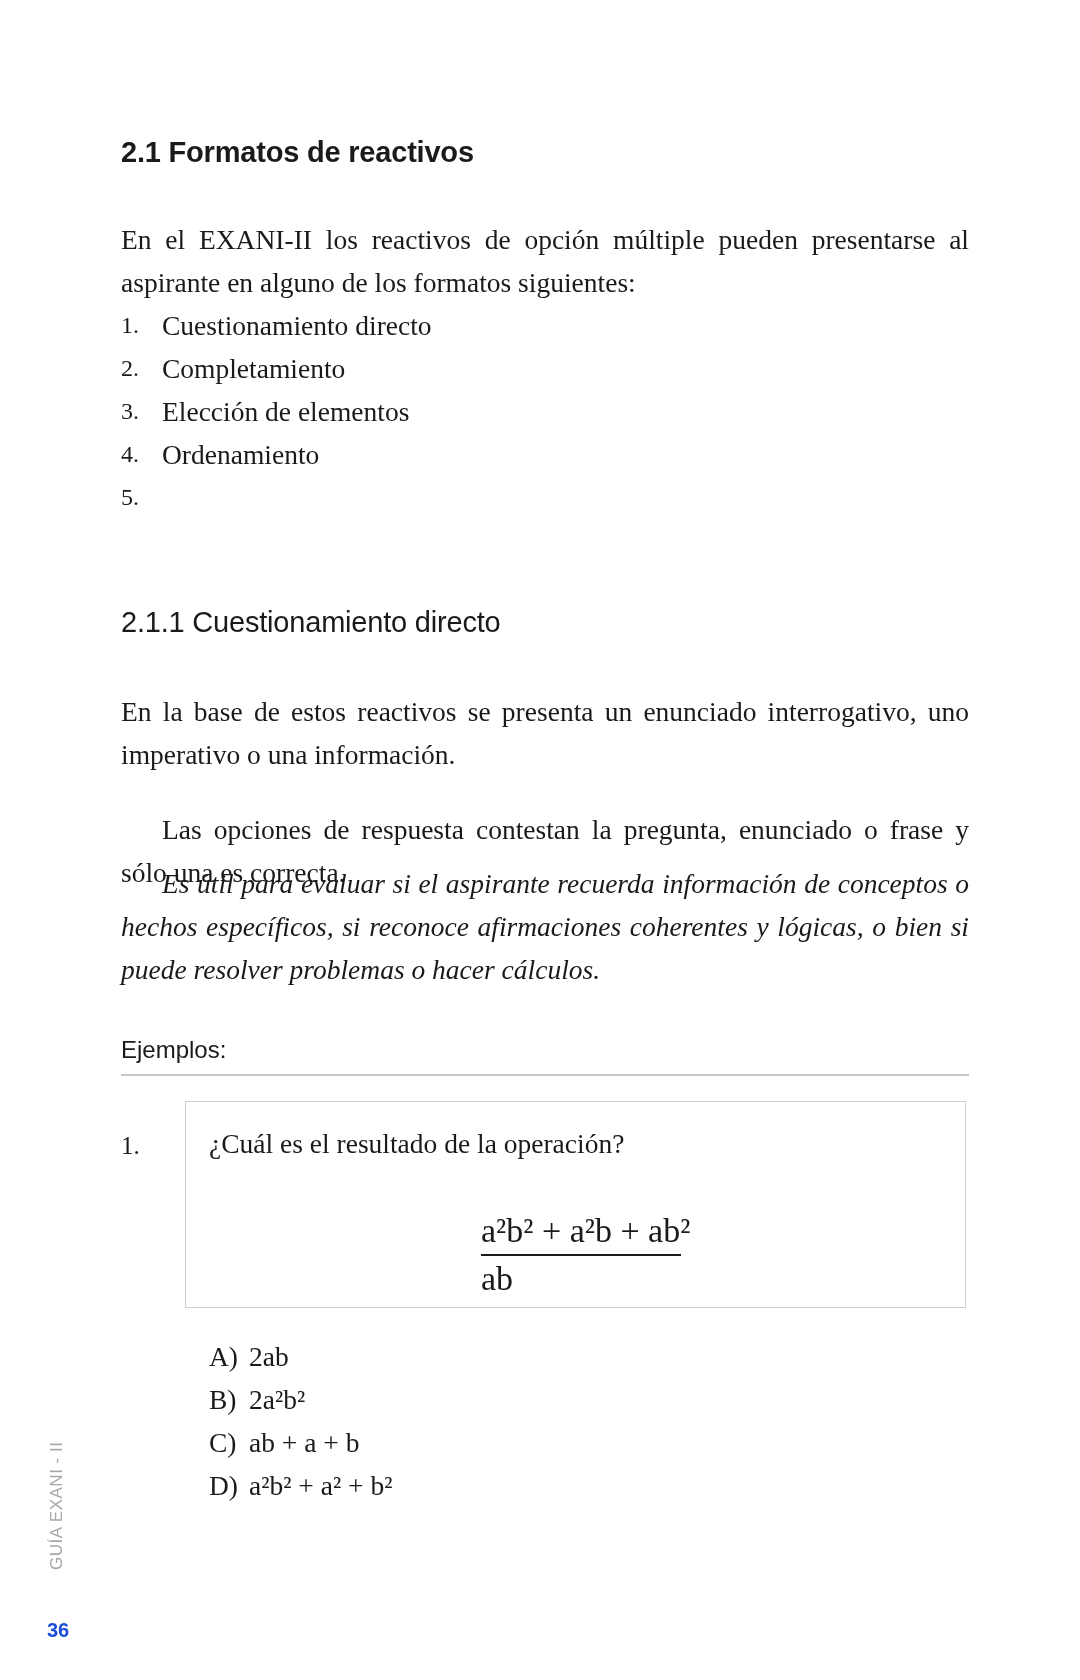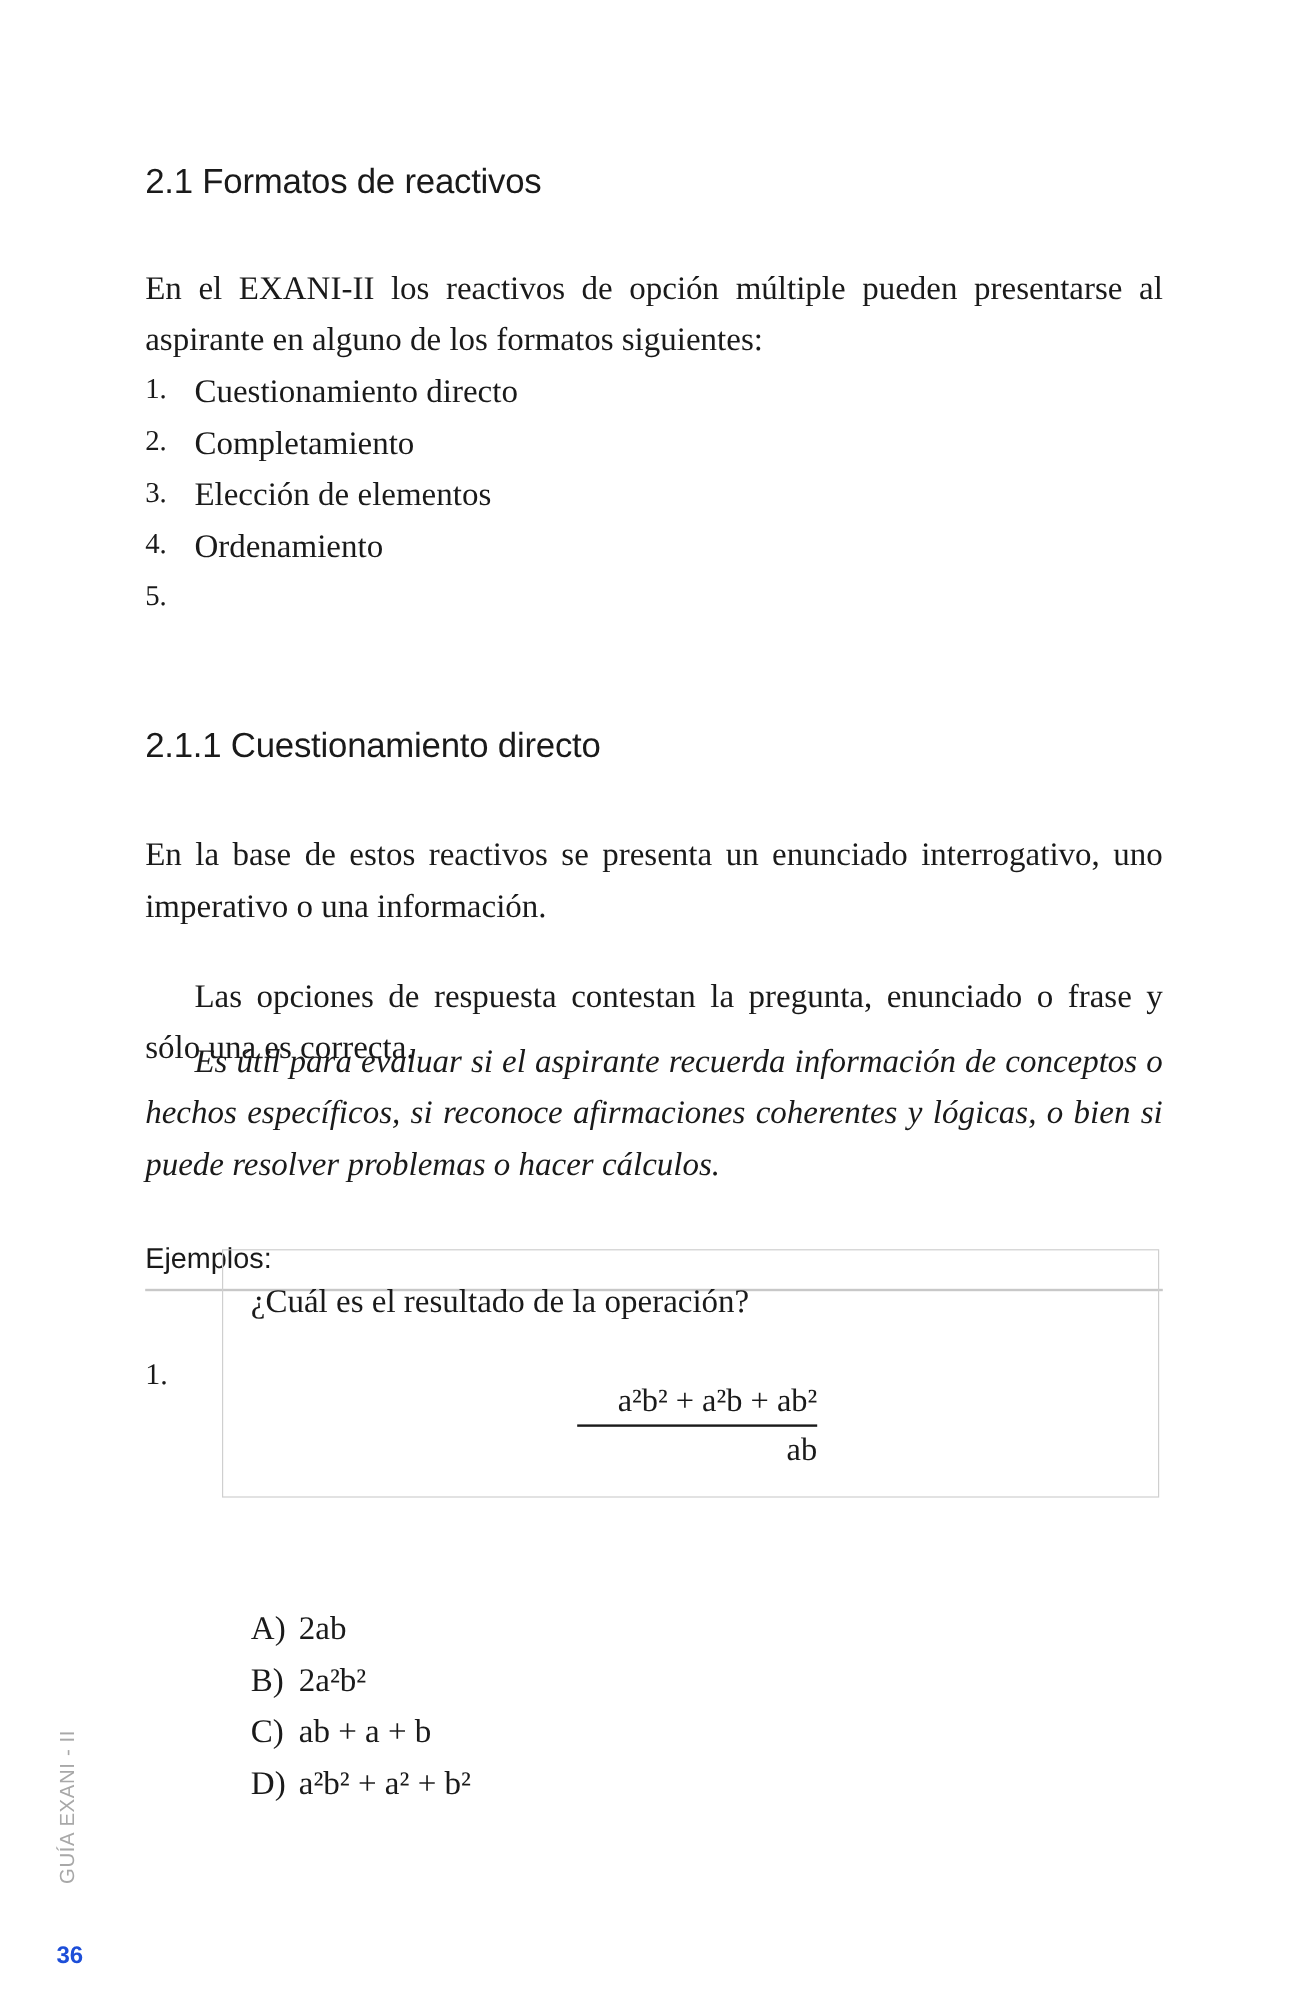--- a/index.html
+++ b/index.html
@@ -15,21 +15,21 @@
       color: #1a1a1a;
     }
     .sans { font-family: "Liberation Sans", "DejaVu Sans", sans-serif; }
     .serif { font-family: "Liberation Serif", "DejaVu Serif", serif; }
 
     .h2 {
       position: absolute;
       left: 121px;
       top: 136px;
       font-size: 29px;
-      font-weight: normal;
+      font-weight: bold;
       margin: 0;
       letter-spacing: -0.2px;
     }
     .h3 {
       position: absolute;
       left: 121px;
       top: 606px;
       font-size: 29px;
       font-weight: normal;
       margin: 0;
@@ -78,40 +78,40 @@
     }
     .q-number {
       position: absolute;
       left: 121px;
       top: 1132px;
       font-size: 25px;
     }
     .q-box {
       position: absolute;
       left: 185px;
-      top: 1041px;
+      top: 1101px;
       width: 781px;
       height: 207px;
       border: 1.5px solid #cfcfcf;
       box-sizing: border-box;
     }
     .q-stem {
       position: absolute;
       left: 23px;
       top: 26px;
       font-size: 27.5px;
       margin: 0;
     }
     .fraction {
       position: absolute;
       left: 295px;
       top: 110px;
       width: 200px;
-      text-align: right;
-      font-size: 27px;
+      text-align: left;
+      font-size: 34px;
     }
     .numerator {
       padding-bottom: 4px;
       border-bottom: 2px solid #1a1a1a;
       white-space: nowrap;
     }
     .denominator { padding-top: 4px; }
 
     .options {
       position: absolute;

